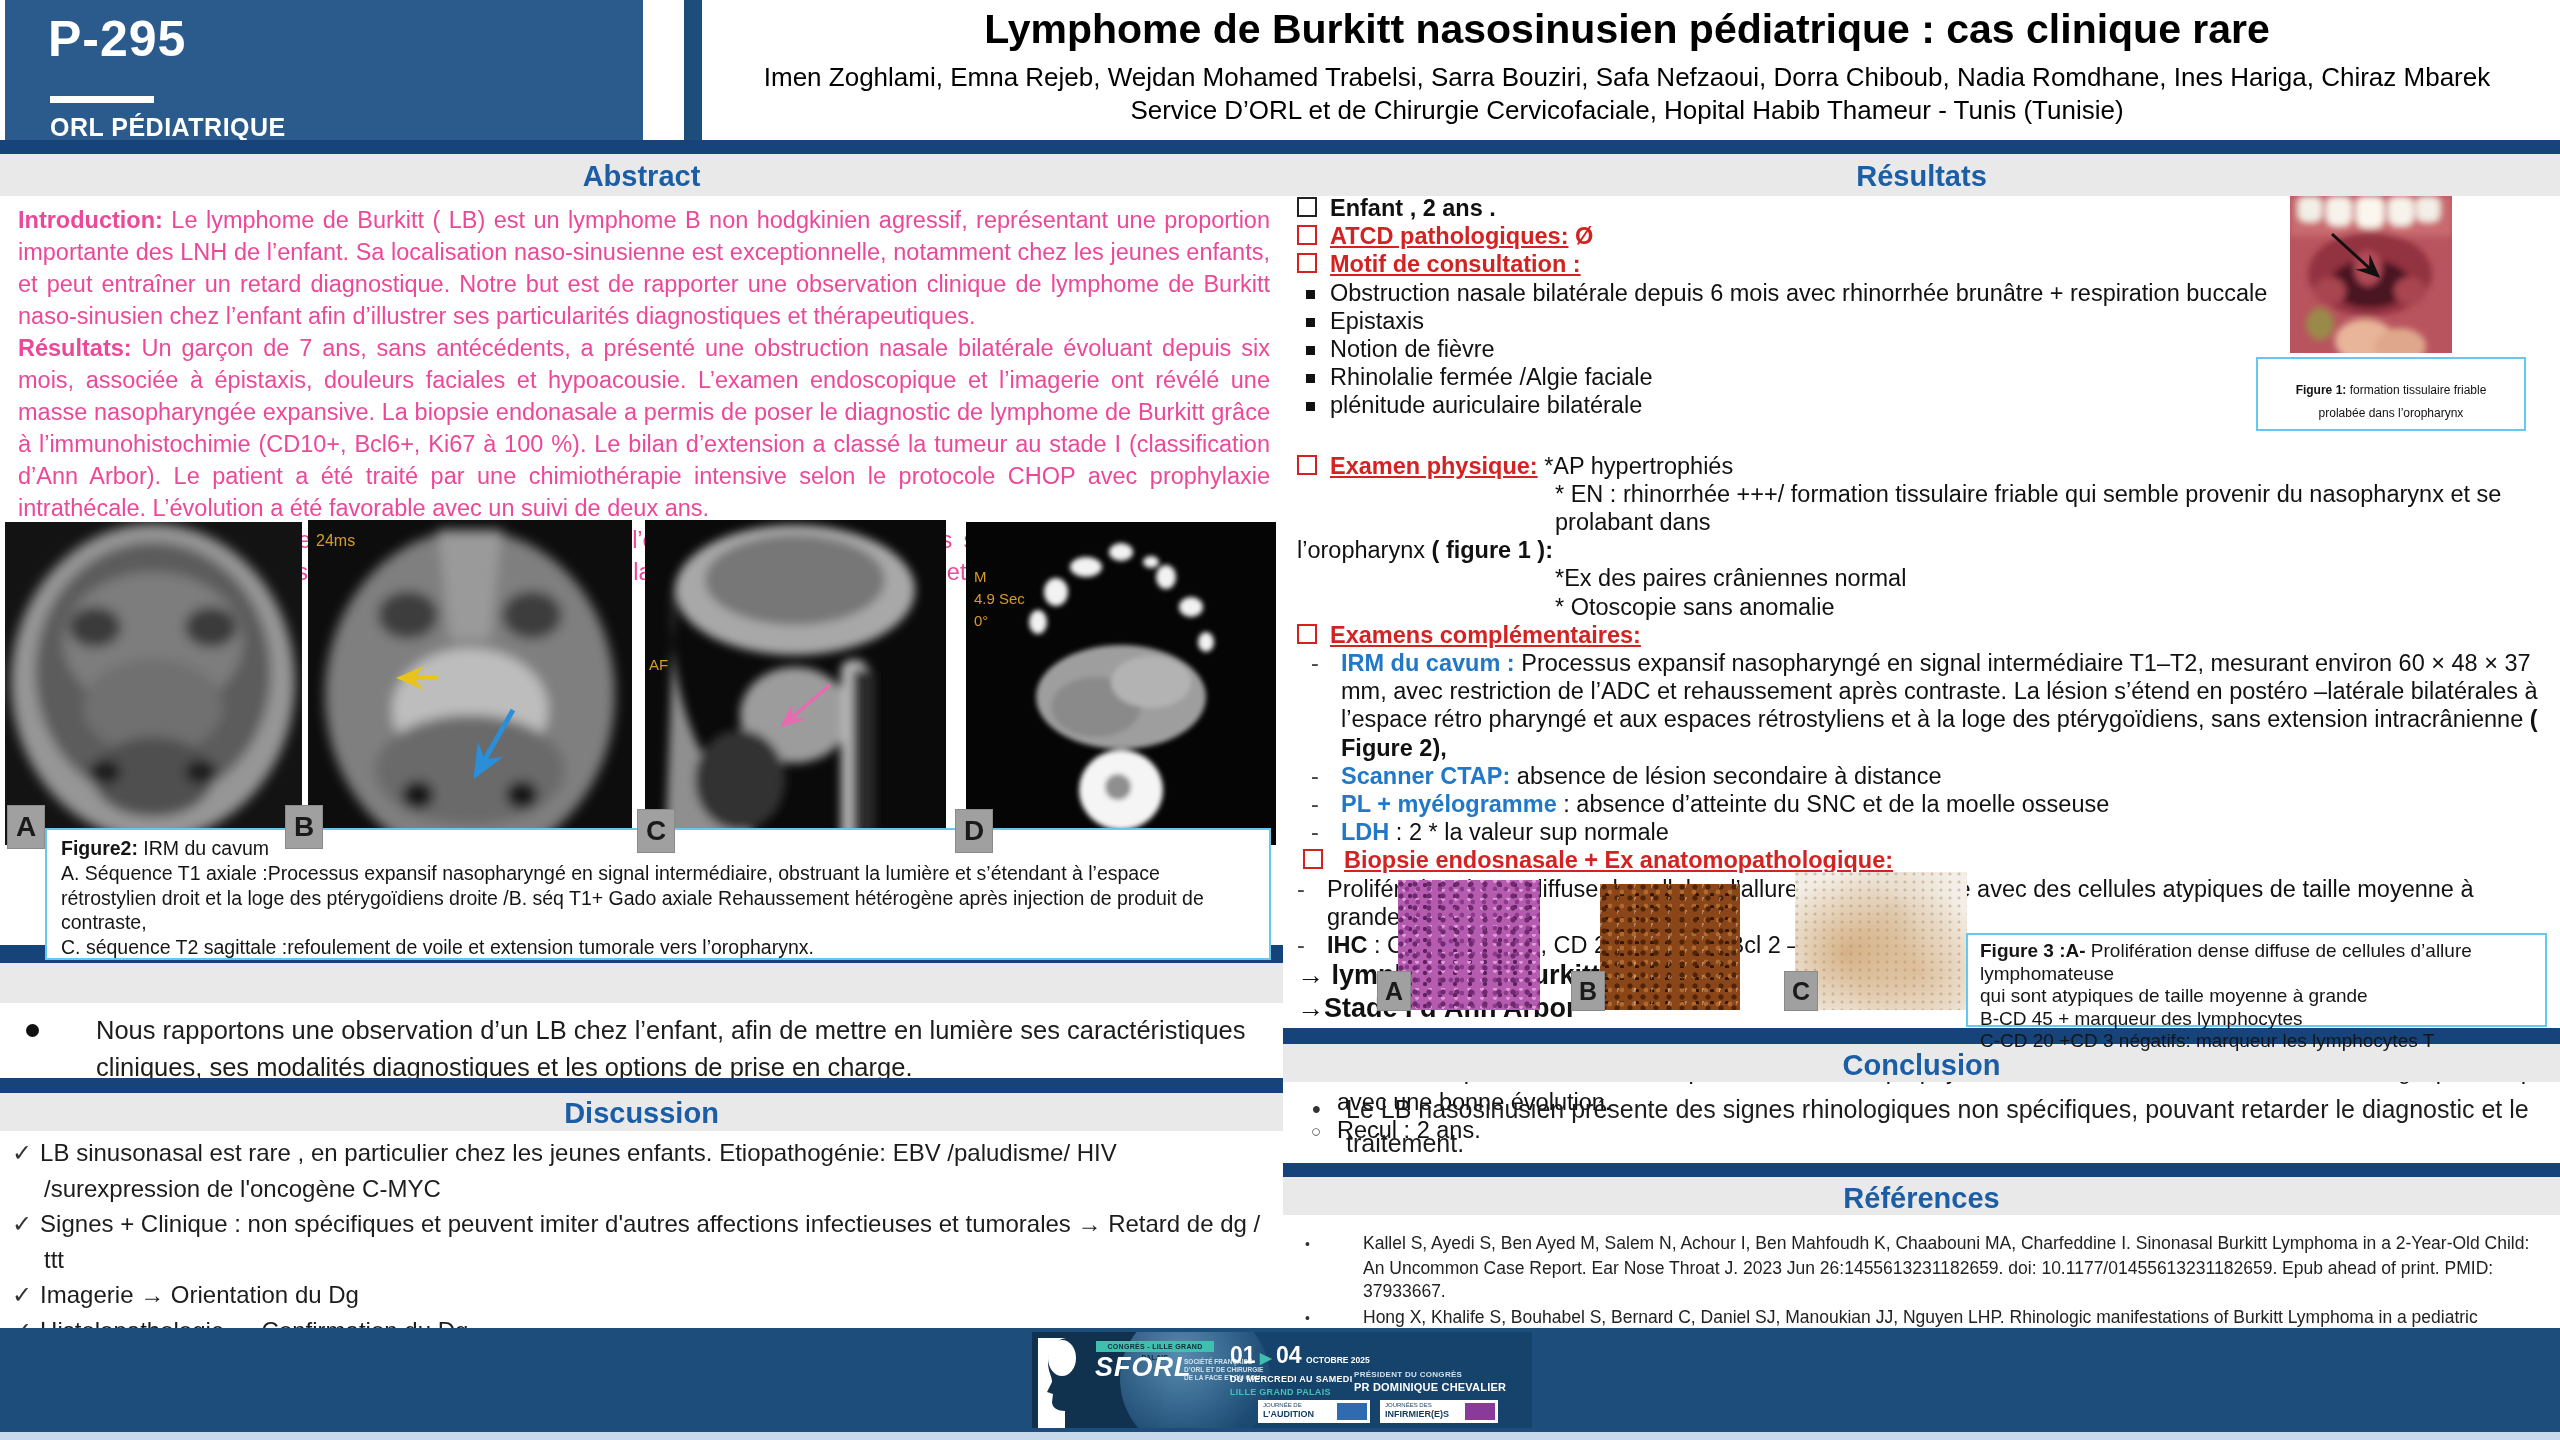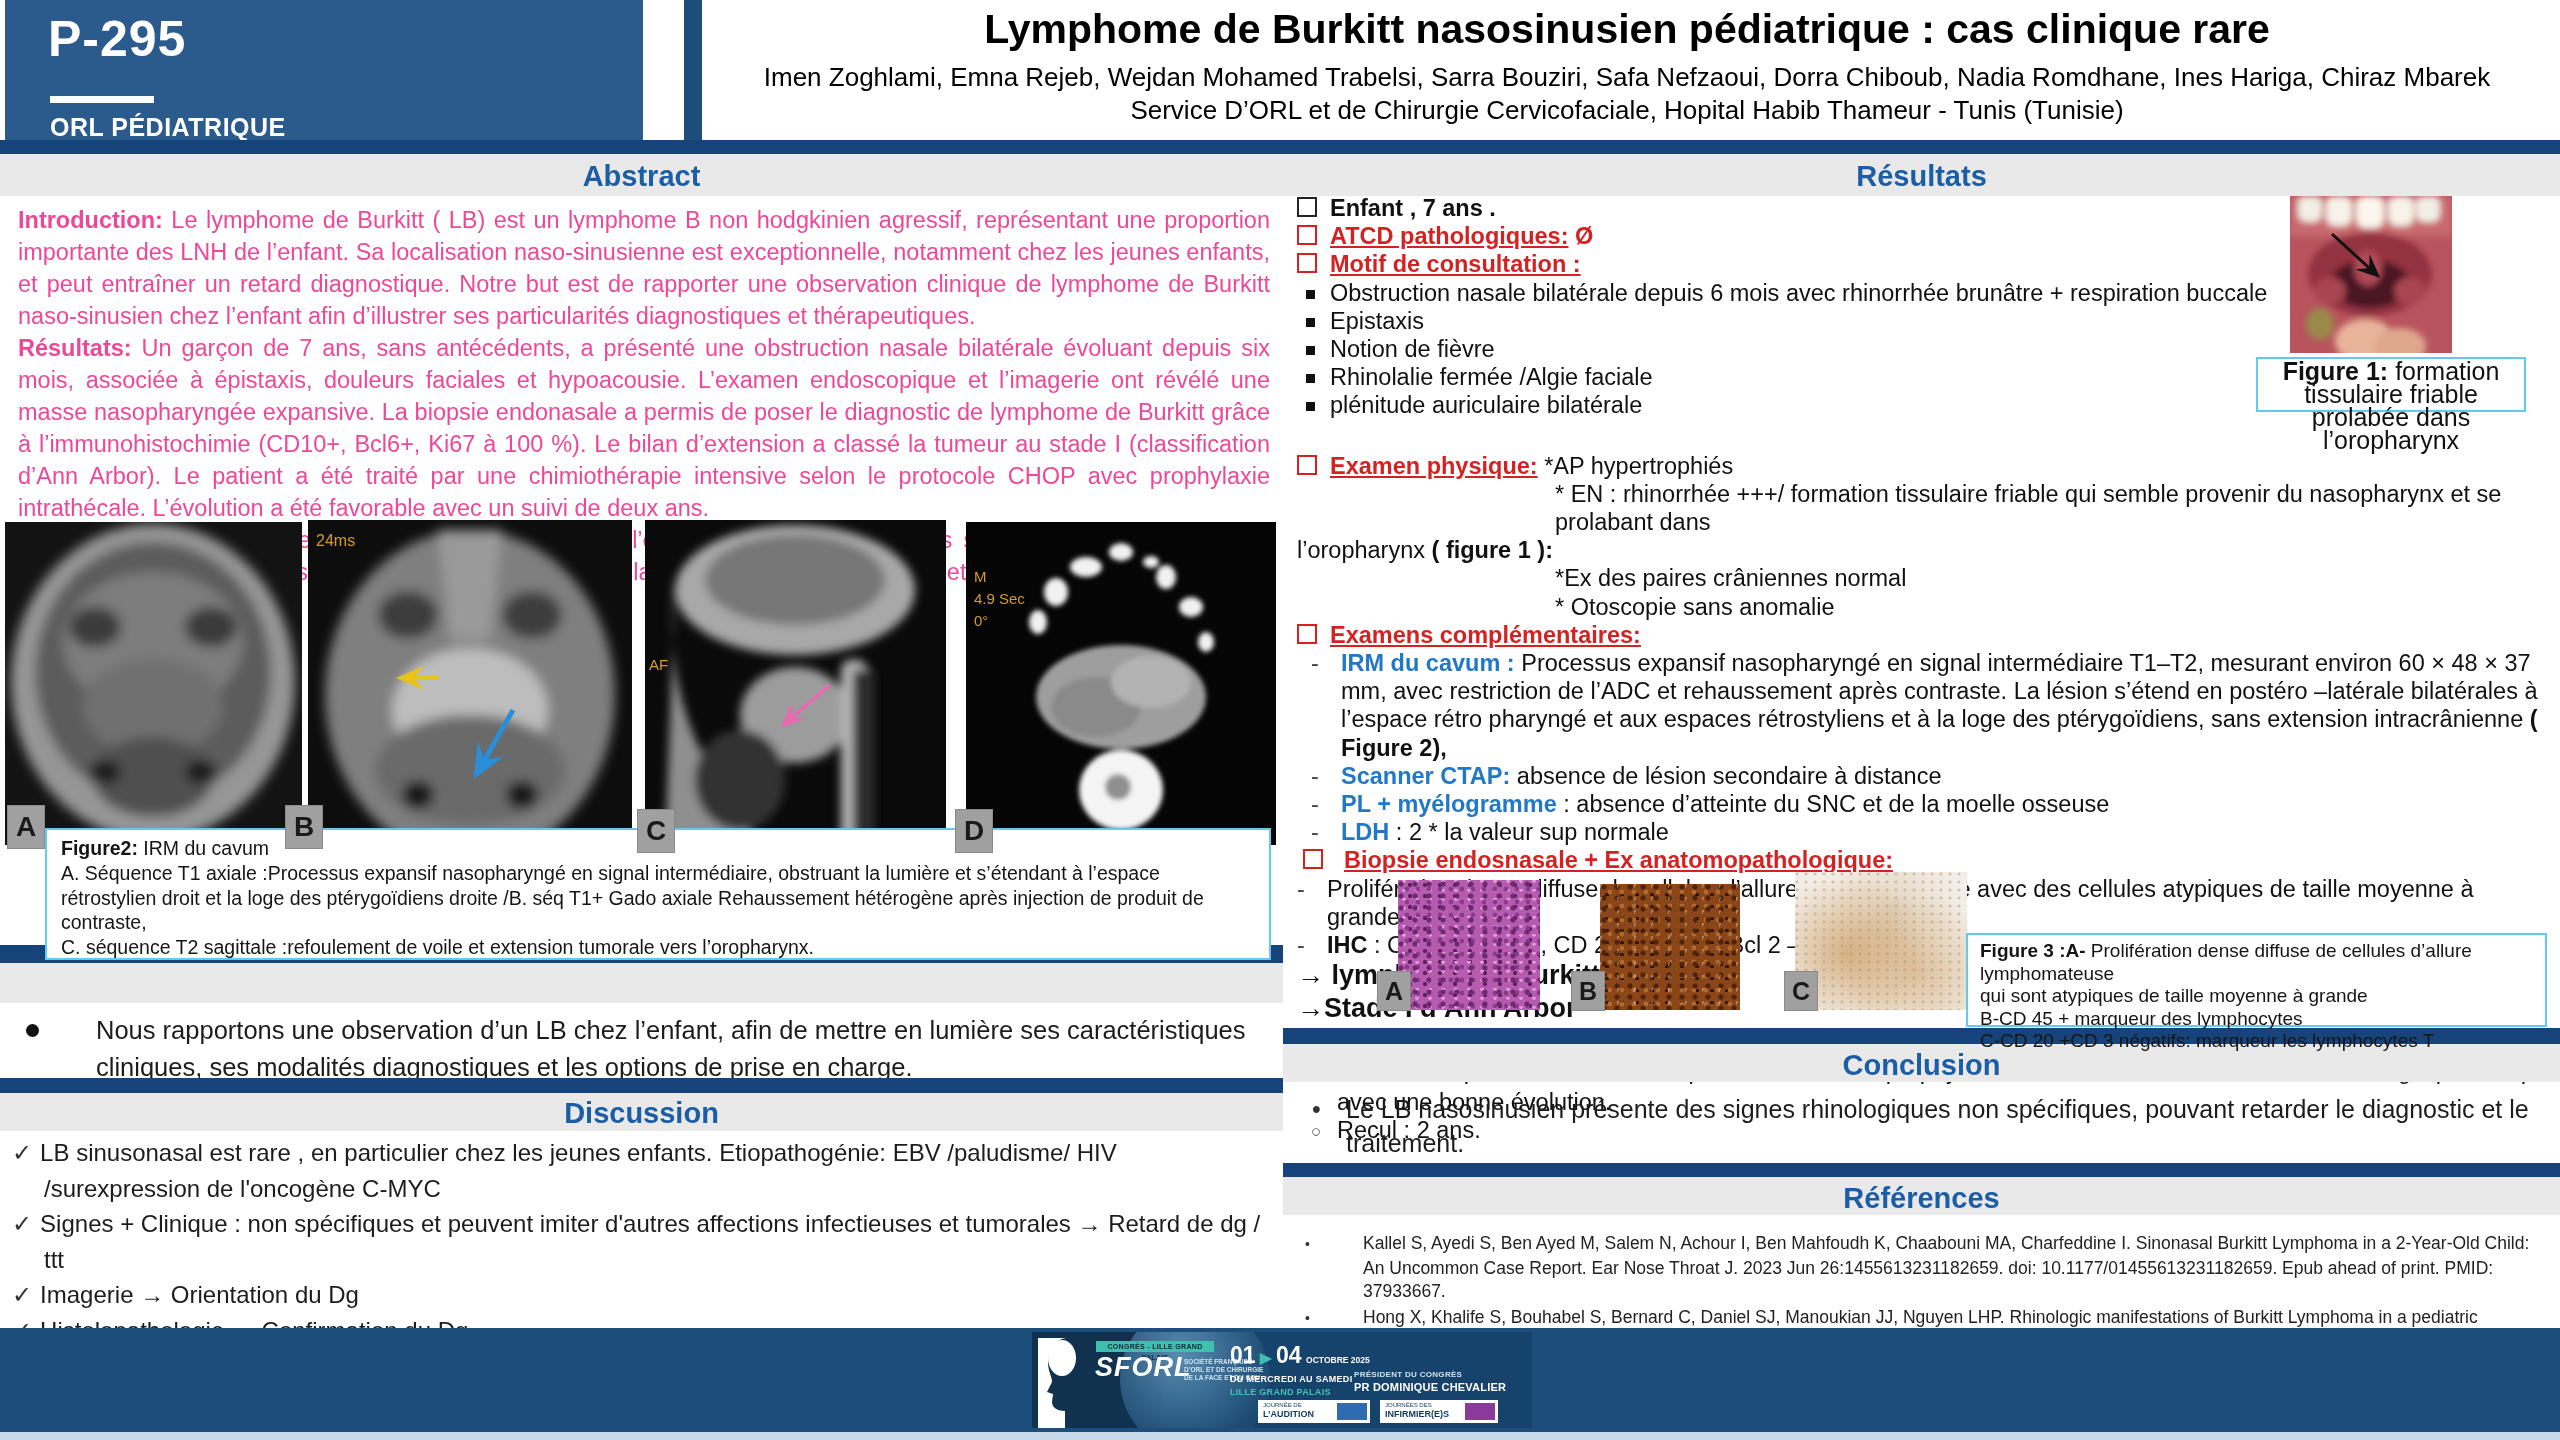--- a/index.html
+++ b/index.html
@@ -268,21 +268,21 @@
   <div class="abs disc" style="left:12px;top:1135px;width:1262px;">
     <div><span class="ck">✓</span><span>LB sinusonasal est rare , en particulier chez les jeunes enfants. Etiopathogénie: EBV /paludisme/ HIV /surexpression de l'oncogène C-MYC</span></div>
     <div><span class="ck">✓</span><span>Signes + Clinique : non spécifiques et peuvent imiter d'autres affections infectieuses et tumorales → Retard de dg / ttt</span></div>
     <div><span class="ck">✓</span><span>Imagerie → Orientation du Dg</span></div>
     <div><span class="ck">✓</span><span>Histolopathologie → Confirmation du Dg</span></div>
     <div><span class="ck">✓</span><span>PEC : chimiothérapie complexe (chimiosensible) /Chirurgie : Formes localisées :non indiquée →  limitée aux complications ( exp :obstruction des VAS).</span></div>
     <div><span class="ck">✓</span><span>Pronostic :  délai de dg et de ttt / Taux de survie de 90 % ( enfant) .</span></div>
   </div>
 
   <div class="abs res">
-    <div style="width:980px;"><span class="cb"></span><b>Enfant , 7 ans .</b></div>
+    <div style="width:980px;"><span class="cb"></span><b>Enfant , 2 ans .</b></div>
     <div><span class="cb red"></span><span class="redlab">ATCD pathologiques:</span><span style="color:#d42222;font-weight:bold;"> Ø</span></div>
     <div><span class="cb red"></span><span class="redlab">Motif de consultation :</span></div>
     <div style="width:980px;"><span class="sqb"></span><span>Obstruction nasale  bilatérale depuis 6 mois avec rhinorrhée brunâtre + respiration buccale</span></div>
     <div><span class="sqb"></span><span>Epistaxis</span></div>
     <div><span class="sqb"></span><span>Notion de fièvre</span></div>
     <div><span class="sqb"></span><span>Rhinolalie fermée /Algie faciale</span></div>
     <div><span class="sqb"></span><span>plénitude auriculaire bilatérale</span></div>
 
     <div style="margin-top:32px;"><span class="cb red"></span><span class="redlab">Examen physique:</span><span> *AP hypertrophiés</span></div>
     <div class="ind">* EN : rhinorrhée +++/ formation tissulaire friable qui semble provenir du  nasopharynx  et se prolabant dans</div>
@@ -328,21 +328,21 @@
         <ellipse cx="78" cy="72" rx="14" ry="18" fill="#b04a56"></ellipse>
         <ellipse cx="40" cy="95" rx="16" ry="14" fill="#a8454f"></ellipse>
         <ellipse cx="120" cy="95" rx="16" ry="14" fill="#a8454f"></ellipse>
         <ellipse cx="30" cy="128" rx="14" ry="16" fill="#9a8a4a"></ellipse>
         <ellipse cx="75" cy="145" rx="30" ry="22" fill="#e8b59a"></ellipse>
         <ellipse cx="110" cy="150" rx="26" ry="18" fill="#dfa88c"></ellipse>
       </g>
       <line x1="42" y1="38" x2="88" y2="80" stroke="#111" stroke-width="3" marker-end="url(#ah-k)"></line>
     </svg>
   </div>
-  <div class="abs capbox" style="left:2256px;top:357px;width:266px;height:50px;text-align:center;font-size:25px;line-height:23px;padding-top:1px;">
+  <div class="abs capbox" style="left:2256px;top:357px;width:266px;height:50px;text-align:center;font-size:12px;line-height:23px;padding-top:20px;">
     <div><b>Figure 1:</b><span> formation tissulaire friable</span></div>
     <div>prolabée dans l’oropharynx</div>
   </div>
 
   <div class="abs histo-a" style="left:1398px;top:880px;width:142px;height:130px;"></div>
   <div class="abs histo-b" style="left:1600px;top:884px;width:140px;height:126px;"></div>
   <div class="abs histo-c" style="left:1795px;top:872px;width:172px;height:138px;"></div>
   <div class="abs figlabel" style="left:1378px;top:972px;width:32px;height:38px;line-height:38px;font-size:25px;">A</div>
   <div class="abs figlabel" style="left:1572px;top:972px;width:32px;height:38px;line-height:38px;font-size:25px;">B</div>
   <div class="abs figlabel" style="left:1785px;top:972px;width:32px;height:38px;line-height:38px;font-size:25px;">C</div>

